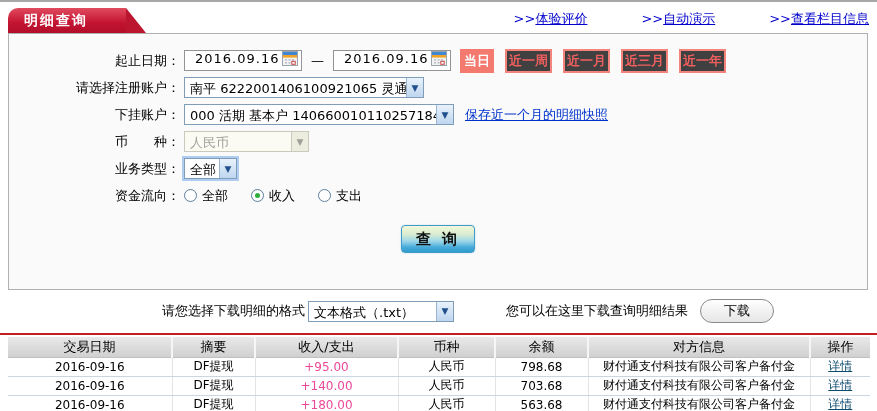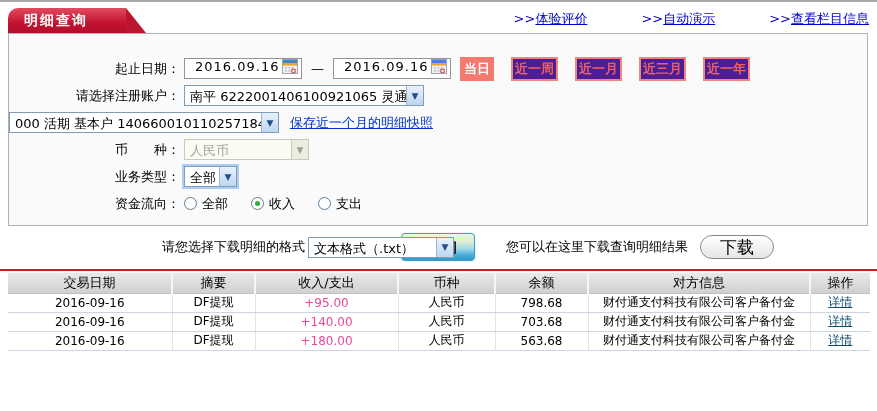--- a/index.html
+++ b/index.html
@@ -13,33 +13,33 @@
          background:linear-gradient(180deg,#e04b5e 0%,#c31331 60%,#b20e2a 100%);
          border-radius:10px 0 0 0; color:#fff; font-weight:bold; font-size:14px;
          line-height:25px; padding-left:16px; letter-spacing:2px; cursor:pointer; }
   .tab::after { content:""; position:absolute; left:100%; top:0; width:0; height:0;
          border-bottom:25px solid #bb1530; border-right:20px solid transparent; }
   .toplinks { position:absolute; right:8px; top:8px; display:flex; align-items:center; }
   .toplink { color:#0000cc; font-size:13px; margin-left:54px; text-decoration:none; cursor:pointer; white-space:nowrap; }
   .toplink .ltext { text-decoration:underline; }
 
   
-  .panel { margin:0 9px 0 8px; height:193px; background:#fafafa; border:1px solid #b0b0b0; padding-top:21px; }
+  .panel { margin:0 9px 0 8px; height:257px; background:#fafafa; border:1px solid #b0b0b0; padding-top:13px; }
   .frow { display:flex; align-items:center; height:27px; }
   .flabel { width:175px; flex:none; text-align:right; padding-right:4px; font-size:13px; white-space:pre; }
 
   .dateinput { display:inline-flex; justify-content:space-between;
          width:118px; height:21px; border:1px solid #949494; background:#fff; padding:0 3px 0 10px; cursor:text; }
   .dateval { font-size:13px; letter-spacing:1px; }
   .datesep { margin:0 9px; font-size:13px; }
   .calicon { display:inline-flex; cursor:pointer; }
 
   .qbtns { display:flex; align-items:flex-end;font-weight:bold; }
-  .qbtn { height:24px; display:inline-flex; align-items:center; padding:0 2px; margin-left:17px;
-         background:#4c1d95; border:2px solid #f4837b; color:#ef5f5f; font-size:13px; cursor:pointer; white-space:nowrap; }
+  .qbtn { height:24px; display:inline-flex; align-items:center; padding:0 2px; margin-left:11px;
+         background:#404040; border:2px solid #f4837b; color:#ef5f5f; font-size:13px; cursor:pointer; white-space:nowrap; }
   .qbtn:first-child { margin-left:9px; }
   .qbtn.active { background:#f4796f; border-color:#f4796f; color:#fff; }
 
   .dd { display:inline-flex; align-items:stretch; height:21px; border:1px solid #7f9db9; background:#fff; cursor:pointer; }
   .ddtext { flex:1; font-size:13px; padding:2px 4px 0 5px; white-space:nowrap; overflow:hidden; }
   .ddarrow { width:17px; flex:none; background:linear-gradient(180deg,#e9f2fb 0%,#bed6ef 100%);
          border-left:1px solid #9ab4d2; color:#21508e; font-size:9px; display:flex; align-items:center; justify-content:center; }
   .dd.focused { outline:2px solid #aecdf0; }
   .dd.disabled { border-color:#c9c9bc; background:#fbfbf4; cursor:default; }
   .dd.disabled .ddtext { color:#a2a29a; }
@@ -57,21 +57,21 @@
          background:linear-gradient(180deg,#f3f7da 0%,#dcedcf 30%,#9ed7e9 58%,#46abd9 82%,#2e9bce 100%);
          font-size:15px; font-weight:bold; color:#111; letter-spacing:3px; cursor:pointer;
          box-shadow:0 0 2px #bcd9ea; font-family:inherit; }
 
   
   .dlrow { display:flex; align-items:center; margin-top:9px; padding-left:162px; }
   .dllabel { font-size:13px; }
   .dlrow .dd { width:146px; margin-left:3px; }
   .dlhint { font-size:13px; margin-left:52px; }
   .dlbtn { width:74px; height:24px; margin-left:12px; border:1px solid #8a8a8a; border-radius:12px;
-         background:linear-gradient(180deg,#fefefe 0%,#e6e6e6 100%); font-size:17px; color:#000; cursor:pointer; font-family:inherit; }
+         background:linear-gradient(180deg,#fefefe 0%,#e6e6e6 100%); font-size:13px; color:#000; cursor:pointer; font-family:inherit; }
 
   .redline { height:2px; background:#c41f1f; margin-top:10px; }
 
   
   table { width:862px; margin:2px 7px 0 8px; border-collapse:collapse; table-layout:fixed; }
   thead th { height:20px; background:linear-gradient(180deg,#e9e9e9 0%,#d0d0d0 100%);
          font-weight:normal; font-size:13px; text-align:center; border-bottom:1px solid #c0c0c0; }
   thead th + th { border-left:2px solid #f6f6f6; }
   tbody td { height:19px; text-align:center; font-size:12px; background:#fff;
          border-bottom:1px solid #ccd6e3; border-right:1px solid #e4e4e4; white-space:nowrap; overflow:hidden; }
@@ -154,20 +154,21 @@
 
     <div class="frow">
       <span class="flabel">请选择注册账户：</span>
       <span class="dd" style="width:240px">
         <span class="ddtext">南平 6222001406100921065 灵通卡</span>
         <span class="ddarrow">▼</span>
       </span>
     </div>
 
     <div class="frow">
+      <span class="flabel">下挂账户：</span>
       <span class="dd" style="width:270px">
         <span class="ddtext">000 活期 基本户 1406600101102571848</span>
         <span class="ddarrow">▼</span>
       </span>
       <a class="snaplink">保存近一个月的明细快照</a>
     </div>
 
     <div class="frow">
       <span class="flabel">币　　种：</span>
       <span class="dd disabled" style="width:125px">

